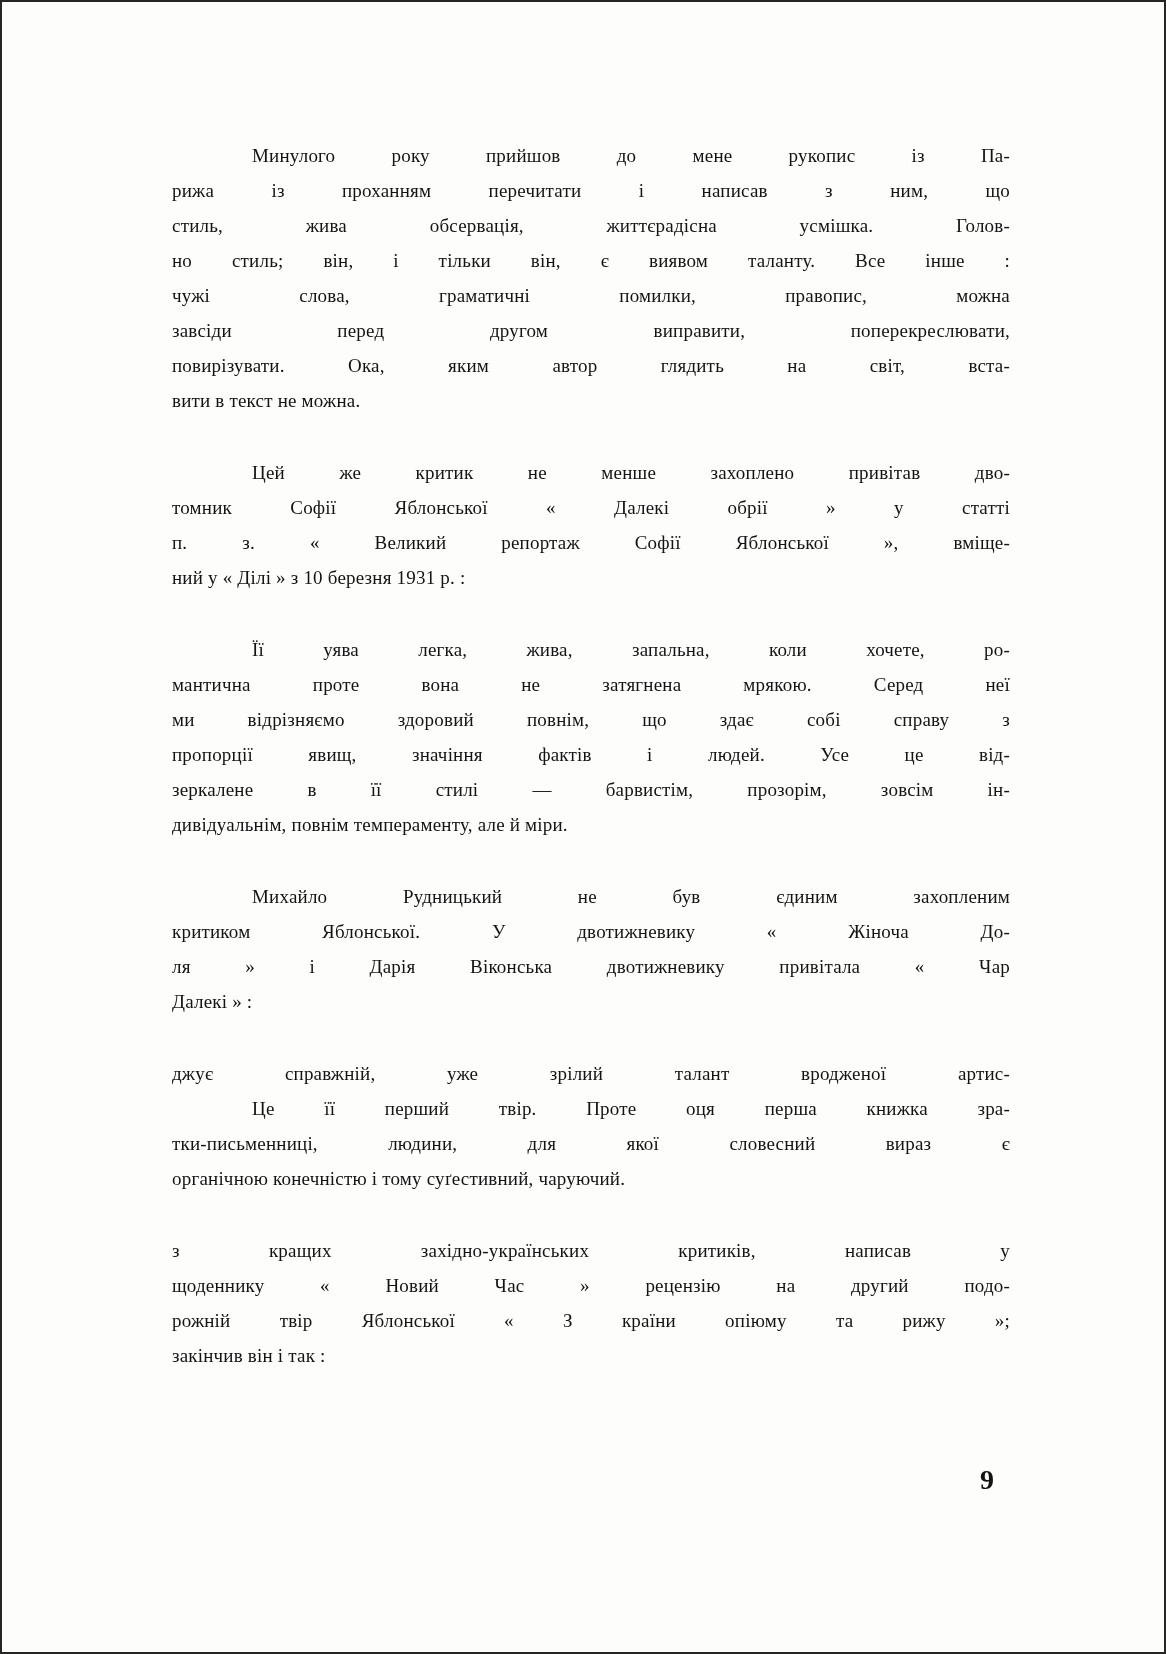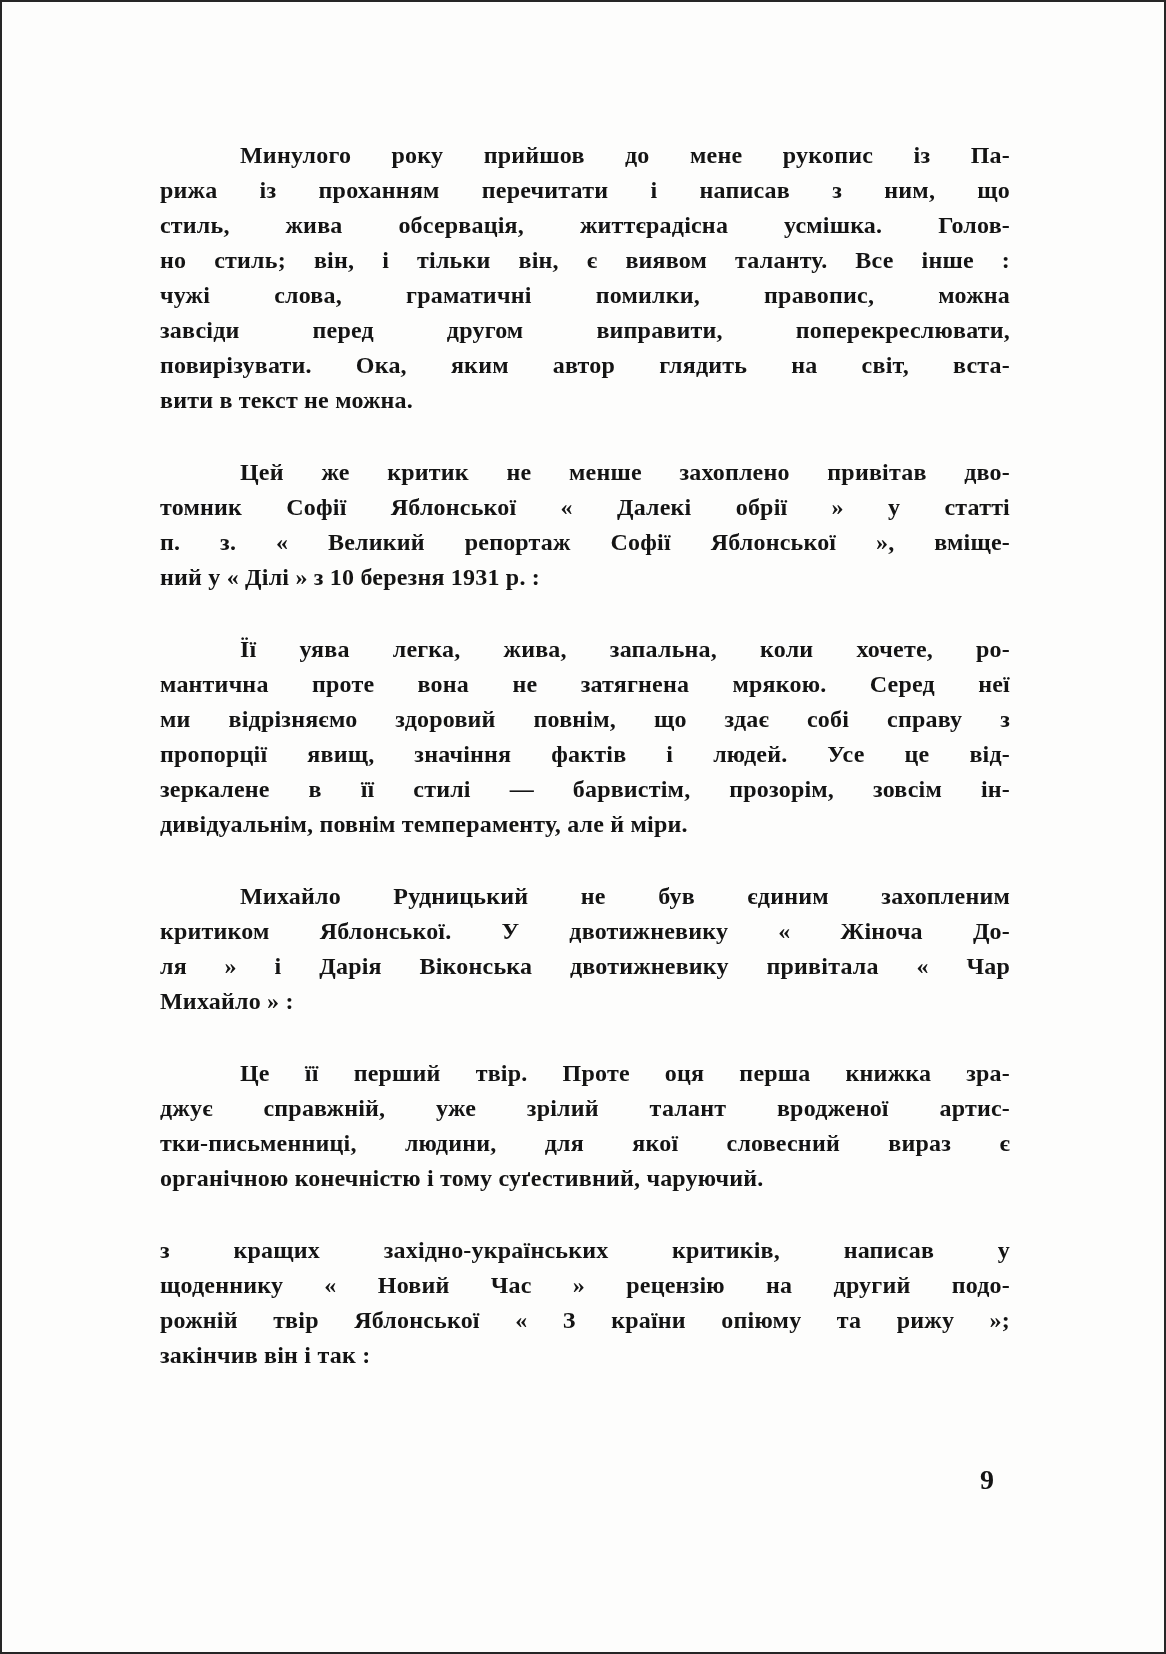--- a/index.html
+++ b/index.html
@@ -26,29 +26,30 @@
   }
   .para {
     margin: 0;
     padding: 0;
   }
   .para + .para {
     margin-top: 37px;
   }
   .line {
     display: block;
-    font-size: 24px;
-    font-weight: 700;
+    font-size: 19px;
+    font-weight: 400;
     line-height: 35px;
     height: 35px;
     letter-spacing: 0.2px;
     text-align: justify;
     text-align-last: justify;
     overflow: hidden;
     white-space: normal;
+    margin-left: 12px;
   }
   .line.first {
     text-indent: 80px;
   }
   .line.last {
     text-align-last: left;
   }
   .folio {
     position: absolute;
     left: 930px;
@@ -89,26 +90,26 @@
       <span class="line">ми відрізняємо здоровий повнім, що здає собі справу з</span>
       <span class="line">пропорції явищ, значіння фактів і людей. Усе це від-</span>
       <span class="line">зеркалене в її стилі — барвистім, прозорім, зовсім ін-</span>
       <span class="line last">дивідуальнім, повнім темпераменту, але й міри.</span>
     </p>
 
     <p class="para">
       <span class="line first">Михайло Рудницький не був єдиним захопленим</span>
       <span class="line">критиком Яблонської. У двотижневику « Жіноча До-</span>
       <span class="line">ля » і Дарія Віконська двотижневику привітала « Чар</span>
-      <span class="line last">Михайло » :</span>
+      <span class="line last">Далекі » :</span>
     </p>
 
     <p class="para">
+      <span class="line">джує справжній, уже зрілий талант вродженої артис-</span>
       <span class="line first">Це її перший твір. Проте оця перша книжка зра-</span>
-      <span class="line">джує справжній, уже зрілий талант вродженої артис-</span>
       <span class="line">тки-письменниці, людини, для якої словесний вираз є</span>
       <span class="line last">органічною конечністю і тому суґестивний, чаруючий.</span>
     </p>
 
     <p class="para">
       <span class="line">з кращих західно-українських критиків, написав у</span>
       <span class="line">щоденнику « Новий Час » рецензію на другий подо-</span>
       <span class="line">рожній твір Яблонської « З країни опіюму та рижу »;</span>
       <span class="line last">закінчив він і так :</span>
     </p>

